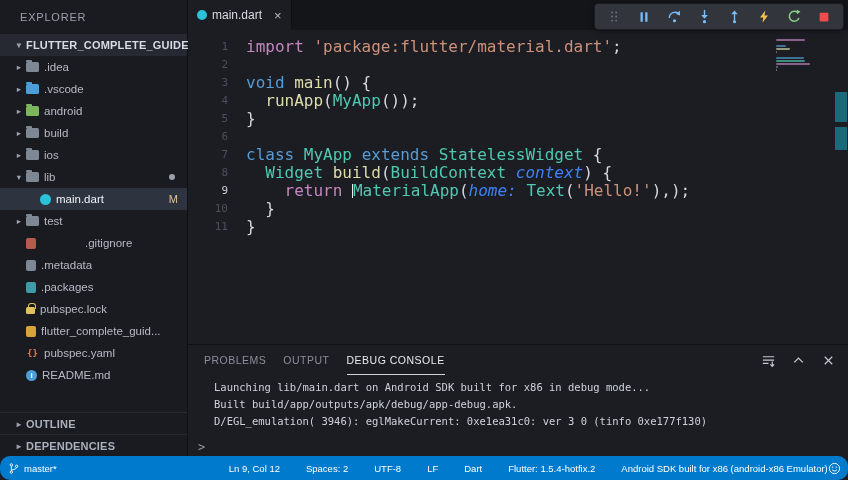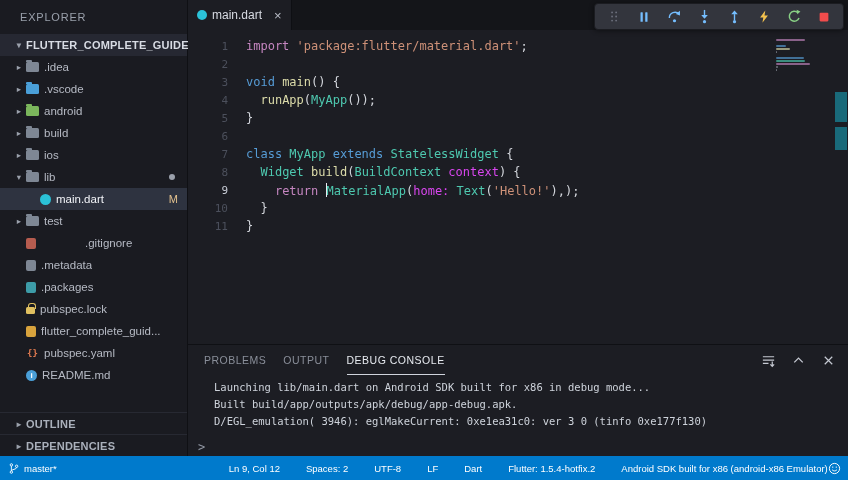--- a/index.html
+++ b/index.html
@@ -41,27 +41,27 @@
   .editor-col { flex:1; display:flex; flex-direction:column; position:relative; min-width:0; }
   .tabbar { height:30px; flex:none; background:var(--tabbar-bg,#141519); display:flex; }
   .tab { display:flex; align-items:center; gap:5px; padding:0 9px; background:var(--editor-bg,#1c1d23); color:#d8dbe3; font-size:12px; border-right:1px solid #0e0f13; cursor:pointer; }
   .tab-icon { width:10px; height:10px; border-radius:50%; background:#2bc2d8; flex:none; }
   .tab-close { margin-left:7px; color:#b9bdc7; font-size:13px; line-height:1; cursor:pointer; }
 
   .editor { flex:1; position:relative; background:var(--editor-bg,#1c1d23); padding-top:7px; overflow:hidden; }
   .code-line { display:flex; height:18px; align-items:center; font-family:"DejaVu Sans Mono",monospace; }
   .gutter { width:58px; flex:none; text-align:right; padding-right:18px; color:#4c505c; font-size:11px; }
   .gutter.active { color:#c8ccd6; }
-  .line-content { white-space:pre; font-size:12px; }
+  .line-content { white-space:pre; font-size:16px; }
   .tok-pl   { color:#d4d7dd; }
   .tok-kw   { color:#569cd6; }
   .tok-kw2  { color:#c586c0; }
   .tok-type { color:#4ec9b0; }
   .tok-fn   { color:#dcdcaa; }
-  .tok-var  { color:#d946ef; }
+  .tok-var  { color:#3b82f6;font-style:italic; }
   .tok-str  { color:#ce9178; }
   .tok-cursor { display:inline-block; width:1px; height:14px; background:#e8eaf0; vertical-align:-2px; }
 
   .minimap { position:absolute; top:9px; right:38px; width:34px; }
   .mm-bar { height:2px; margin-bottom:1px; border-radius:1px; opacity:.65; }
   .ruler-mark { position:absolute; right:1px; width:12px; background:rgba(23,158,180,.6); }
   .rm1 { top:62px; height:30px; }
   .rm2 { top:97px; height:23px; }
 
   .debug-toolbar { position:absolute; top:3px; right:4px; height:27px; display:flex; align-items:center; background:#33353d; border:1px solid #1b1c21; border-radius:4px; padding:0 4px; z-index:5; box-shadow:0 1px 5px rgba(0,0,0,.45); }
@@ -72,21 +72,21 @@
   .panel-header { height:30px; flex:none; display:flex; align-items:center; padding:0 12px 0 16px; }
   .panel-tab { margin-right:17px; font-size:10.5px; letter-spacing:.5px; color:#8a8f9a; height:30px; line-height:31px; border-bottom:1px solid transparent; cursor:pointer; white-space:nowrap; }
   .panel-tab.active { color:#e7eaf0; border-bottom-color:#cfd3dc; }
   .panel-actions { margin-left:auto; display:flex; align-items:center; gap:15px; }
   .panel-actions span { cursor:pointer; display:inline-flex; }
   .console { padding:4px 0 0 26px; font-family:"DejaVu Sans Mono",monospace; font-size:10.5px; line-height:17px; color:#ced3db; }
   .console-line { white-space:pre; }
   .console-prompt { position:absolute; left:10px; bottom:2px; color:#9298a4; font:12px "DejaVu Sans Mono",monospace; cursor:text; }
 
   
-  .statusbar { height:24px; flex:none; background:var(--statusbar,#007acc); display:flex; align-items:center; color:#fff; font-size:9.5px; padding:0 8px; overflow:hidden; }
+  .statusbar { height:24px; flex:none; background:var(--statusbar,#007acc); display:flex; align-items:center; color:#fff; font-size:9.5px; padding:0 8px; overflow:hidden;border-radius:10px; }
   .sb-left { display:flex; align-items:center; gap:4px; cursor:pointer; flex:none; }
   .sb-center { display:flex; align-items:center; gap:26px; margin-left:172px; flex:none; }
   .sb-item { cursor:pointer; white-space:nowrap; }
   .sb-right { margin-left:auto; display:flex; align-items:center; gap:13px; flex:none; }
   .sb-right span { cursor:pointer; display:inline-flex; }
 </style>
 </head>
 <body>
 
 <div class="app">

